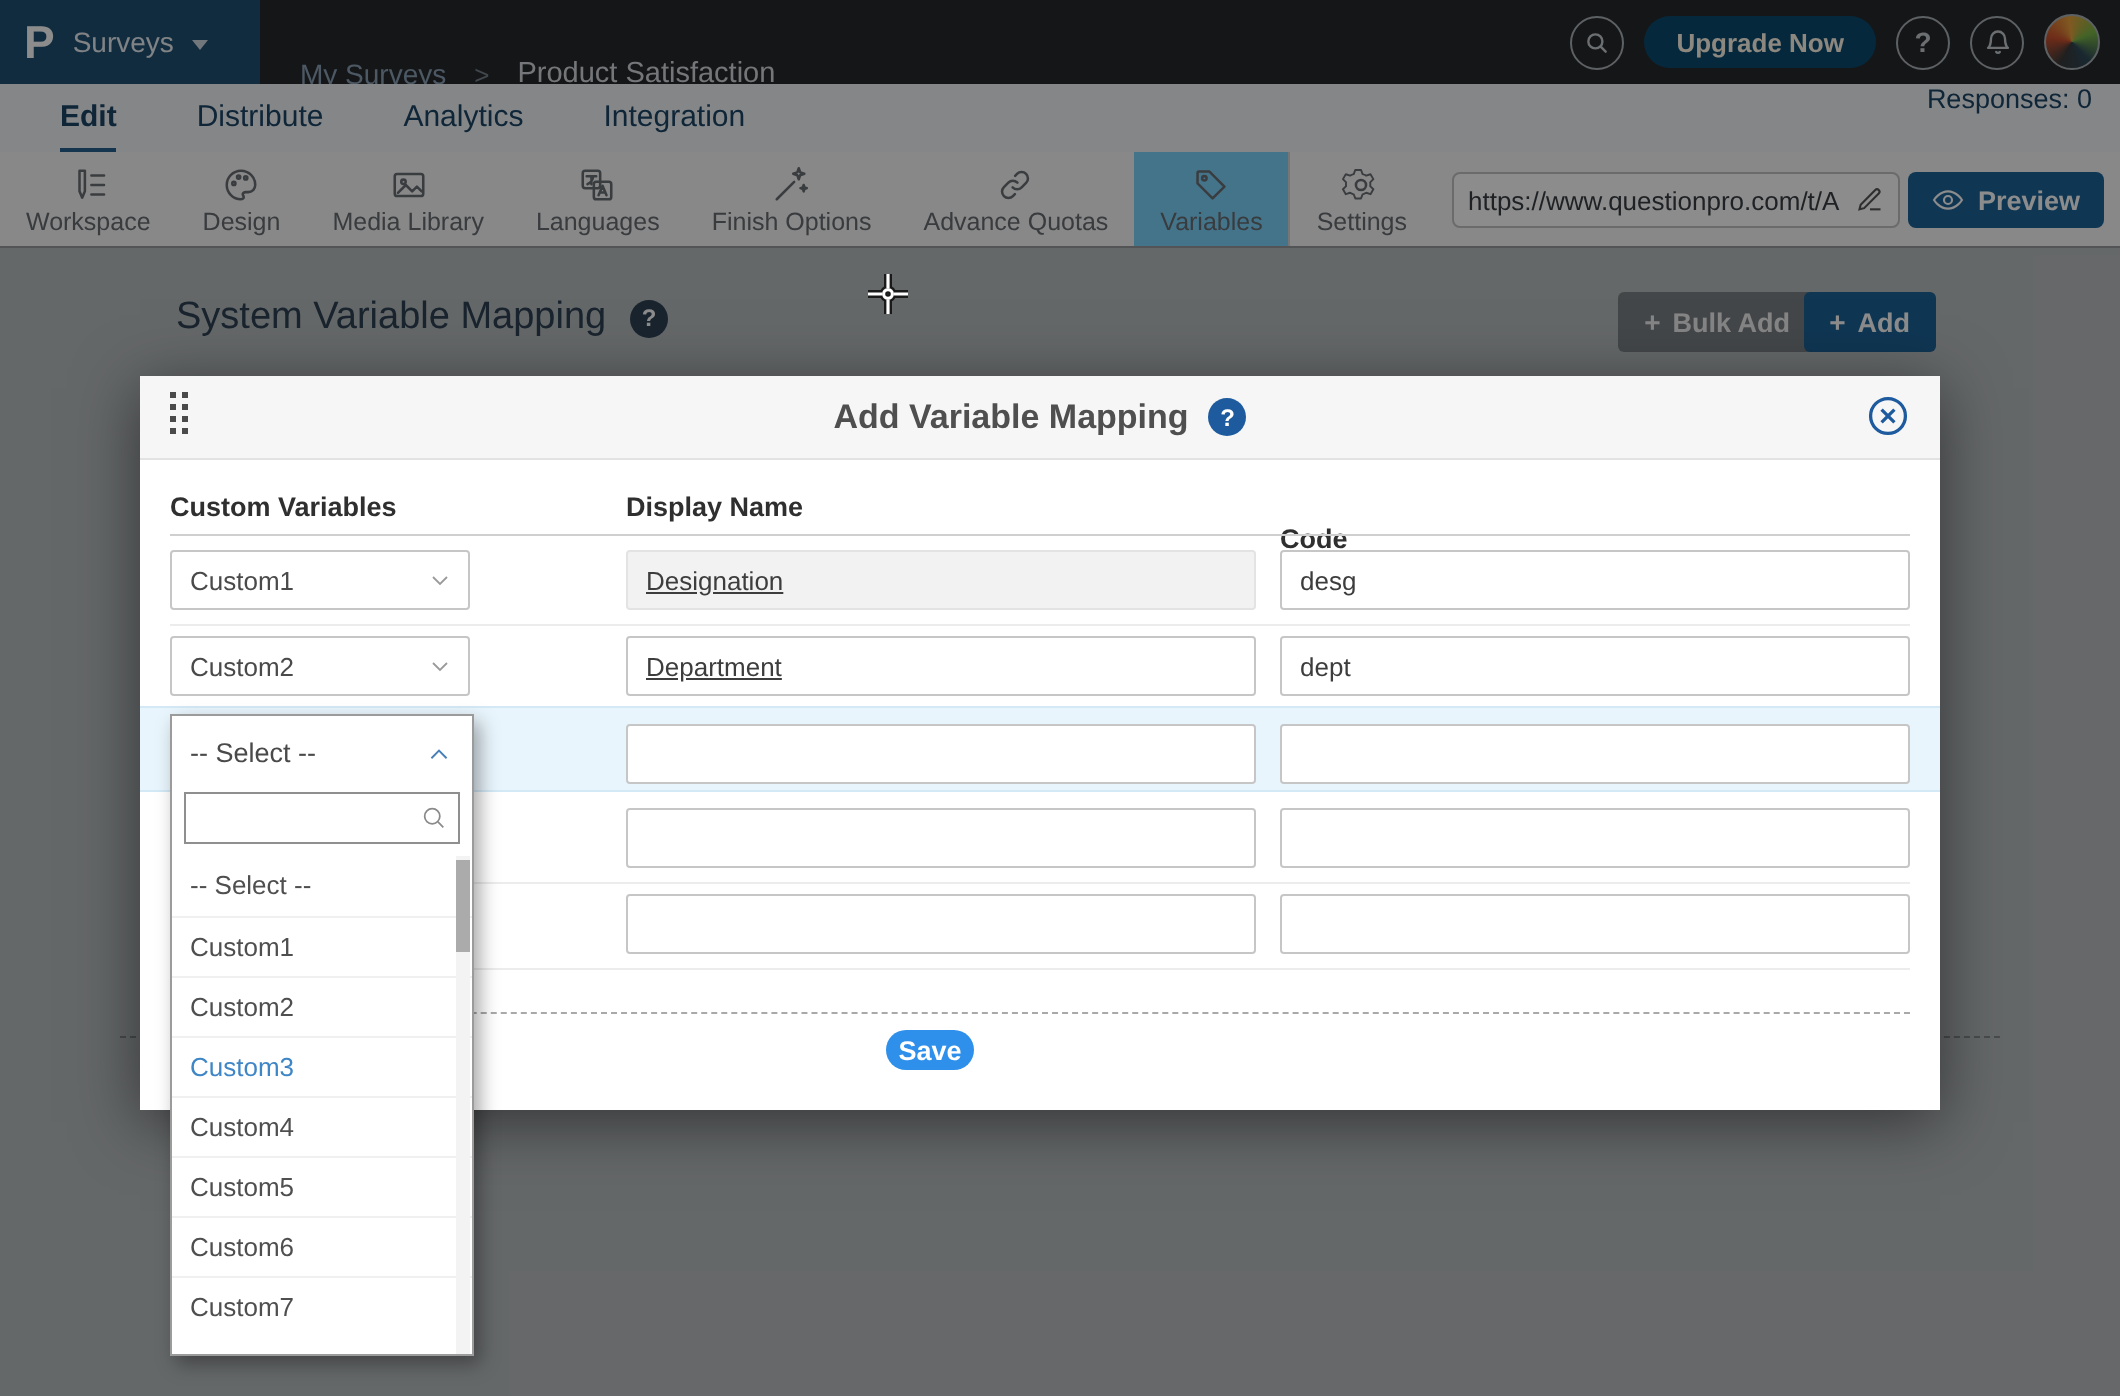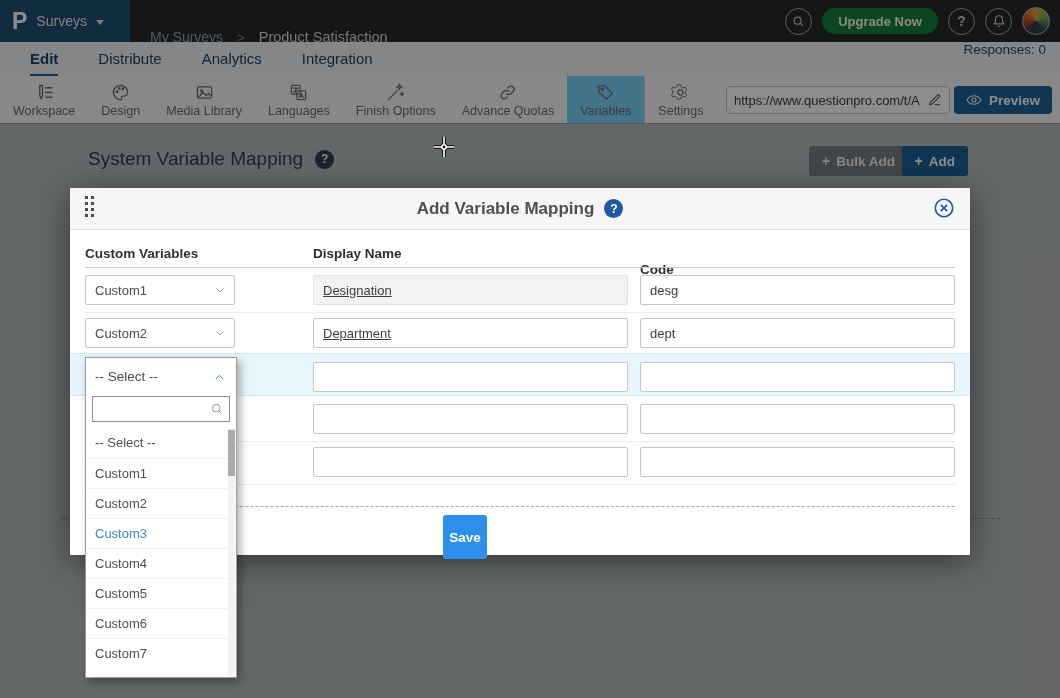--- a/index.html
+++ b/index.html
@@ -12,21 +12,21 @@
   .brand { height:42px; width:130px; background:#215073; display:flex; align-items:center; padding:0 12px; gap:9px; }
   .logo { color:#fff; font-size:23px; font-weight:bold; line-height:1; }
   .brand-label { color:#e8eef3; font-size:14px; }
   .caret-down { width:0; height:0; border-left:4px solid transparent; border-right:4px solid transparent; border-top:5px solid #cfd9e2; margin-top:2px; }
   .breadcrumb { display:flex; align-items:center; gap:14px; margin-left:20px;margin-top:32px; }
   .crumb-parent { color:#8ba1b6; font-size:14px; }
   .crumb-sep { color:#76828d; font-size:13px; }
   .crumb-current { color:#d3d8dc; font-size:14.5px; }
   .topbar-right { position:absolute; right:10px; top:0; height:42px; display:flex; align-items:center; gap:10px; }
   .circle-btn { width:27px; height:27px; border:1.5px solid #aab1b7; border-radius:50%; display:flex; align-items:center; justify-content:center; color:#c4cacf; }
-  .upgrade-btn { height:26px; padding:0 16px; border-radius:14px; background:#15803d; color:#fff7e8; font-size:13px; font-weight:bold; display:flex; align-items:center; }
+  .upgrade-btn { height:26px; padding:0 16px; border-radius:14px; background:#0c4a6e; color:#fff7e8; font-size:13px; font-weight:bold; display:flex; align-items:center; }
   .qmark { font-size:14px; font-weight:bold; color:#c4cacf; }
   .avatar { width:28px; height:28px; border-radius:50%; border:1.5px solid #aab1b7;
             background:conic-gradient(from 210deg, #3a3a3a, #c9502e, #e8a33d, #7ab648, #2f4858, #3a3a3a); }
 
   
   .nav { position:absolute; left:0; top:42px; width:1060px; height:34px; background:#f1f4f6; display:flex; align-items:flex-start; padding-left:30px; }
   .nav-item { margin-right:40px; font-size:15px; color:#1d4566; height:34px; display:flex; align-items:center; border-bottom:2px solid transparent; }
   .nav-item.active { border-bottom:2px solid #27618f; font-weight:bold; }
   .responses { position:absolute; right:14px; font-size:13.5px; color:#1d4566; }
 
@@ -69,21 +69,21 @@
   .row-rule { position:absolute; left:15px; right:15px; border-bottom:1px solid #ececec; }
   .hl-band { position:absolute; left:0; right:0; top:165px; height:43px; background:#e9f5fc; border-top:1px solid #d3e9f6; border-bottom:1px solid #d3e9f6; }
 
   .fake-select { position:absolute; left:15px; width:150px; height:30px; border:1px solid #c6c6c6; border-radius:2px; background:#fff; display:flex; align-items:center; padding:0 9px; font-size:13px; color:#4a4a4a; }
   .fake-select svg { position:absolute; right:8px; width:12px; height:12px; stroke:#9a9a9a; fill:none; stroke-width:1.8; }
   .cell-input { position:absolute; height:30px; width:315px; border:1px solid #c6c6c6; border-radius:2px; background:#fff; font-size:13px; color:#3d3d3d; padding:0 9px; font-family:"Liberation Sans", sans-serif; outline:none; }
   .cell-input.readonly { background:#f2f2f2; border-color:#e3e3e3; }
   .col-display { left:243px;text-decoration:underline; } .col-code { left:570px; }
 
   .modal-dashed { position:absolute; left:15px; right:15px; top:318px; border-top:1px dashed #a9a9a9; }
-  .save-btn { position:absolute; left:373px; top:327px; width:44px; height:44px; background:#2e90ea; border:none; border-radius:3px; color:#fff; font-size:13.5px; font-weight:bold; }
+  .save-btn { position:absolute; left:373px; top:327px; width:44px; height:20px; background:#2e90ea; border:none; border-radius:13px; color:#fff; font-size:13.5px; font-weight:bold; }
 
   
   .dropdown { position:absolute; left:85px; top:357px; width:152px; height:321px; background:#fff; border:1px solid #9b9b9b; box-shadow:3px 4px 9px rgba(0,0,0,0.35); }
   .dd-head { height:37px; display:flex; align-items:center; padding:0 9px; font-size:13.5px; color:#4a4a4a; }
   .dd-head svg { position:absolute; right:10px; top:13px; width:13px; height:13px; stroke:#4a80b8; fill:none; stroke-width:1.8; }
   .dd-search { margin:1px 6px 6px; height:26px; border:1px solid #8f8f8f; display:flex; align-items:center; padding:0 5px; }
   .dd-search input { flex:1; border:none; outline:none; width:100px; font-size:13px; font-family:"Liberation Sans", sans-serif; }
   .dd-search svg { width:14px; height:14px; stroke:#8a8a8a; fill:none; stroke-width:1.5; flex:none; }
   .dd-list { position:relative; }
   .dd-item { height:30px; line-height:29px; padding-left:9px; font-size:13px; color:#4f4f4f; border-top:1px solid #f0f0f0; }

